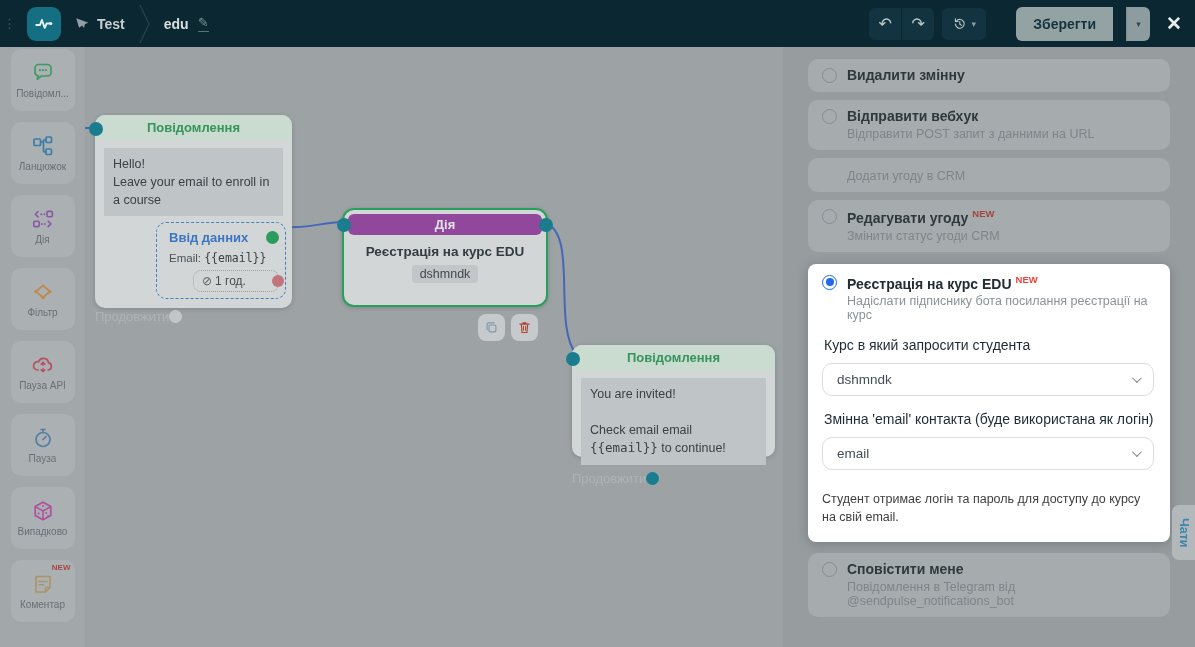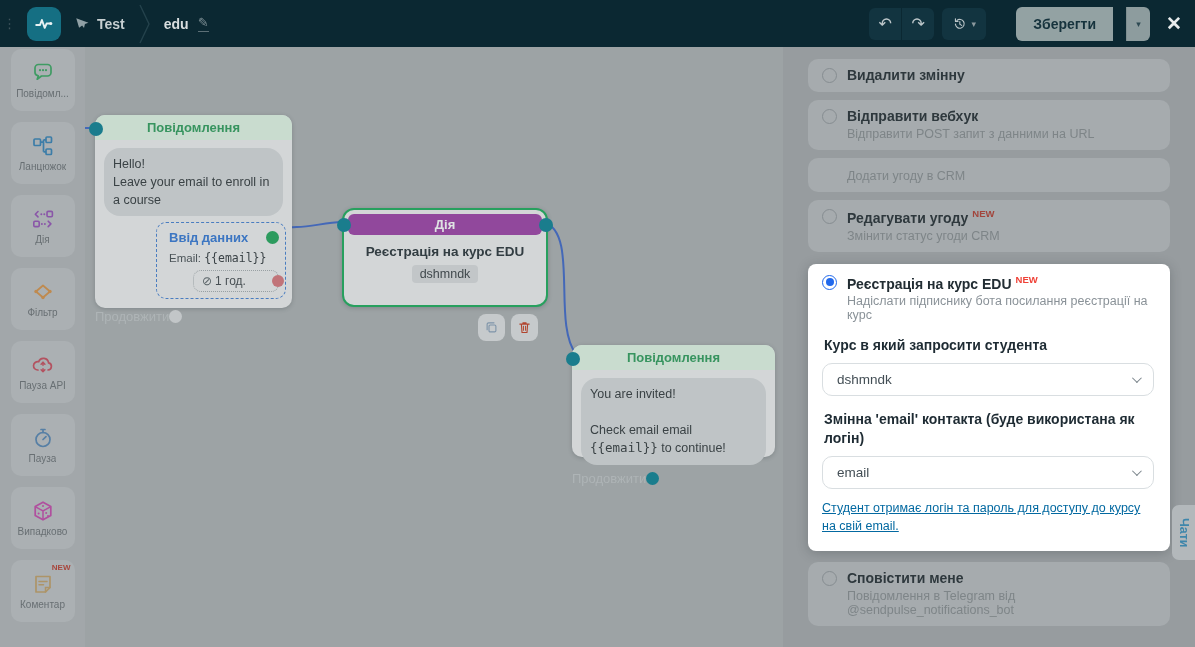--- a/index.html
+++ b/index.html
@@ -48,21 +48,21 @@
   .wires { position:absolute; top:0; left:0; width:698px; height:600px; }
   .node { position:absolute; background:#d3d6d7; border-radius:10px; box-shadow:0 1px 4px rgba(40,50,55,.25); }
   .node-header { height:25px; border-radius:10px 10px 0 0; display:flex; align-items:center;
                  justify-content:center; font-size:13px; font-weight:bold; }
   .msg-header { background:#c9dccf; color:#37945f; }
   .port { position:absolute; border-radius:50%; }
   .port-teal { width:14px; height:14px; background:#1a7d8d; }
   .port-green { width:13px; height:13px; background:#2c9b5e; }
   .port-red { width:12px; height:12px; background:#c17479; }
   .port-gray { width:13px; height:13px; background:#c2c6c8; }
-  .bubble { margin:8px 9px 0 9px; background:#bfc4c6; border-radius:16px; padding:7px 9px;
+  .bubble { margin:8px 9px 0 9px; background:#bfc4c6; border-radius:0; padding:7px 9px;
             font-size:12.5px; color:#3a4245; line-height:1.45; white-space:pre-line; }
   .vvid { position:relative; margin:6px 6px 0 auto; width:130px; border:1.5px dashed #4a7dc0;
           border-radius:10px; padding:7px 10px 6px 12px; }
   .vvid-title { color:#3c76c2; font-weight:bold; font-size:13px; }
   .vvid-email { margin-top:6px; font-size:11.5px; color:#4a5357; }
   .vvid-email .var { font-family:"DejaVu Sans Mono", monospace; color:#3a4246; }
   .timeout { position:relative; margin:5px -4px 0 auto; width:86px; border:1px dotted #98a0a3;
              border-radius:8px; padding:3px 14px 3px 8px; font-size:12px; color:#474f53;
              display:flex; align-items:center; gap:3px; }
   .slash-icon { color:#5a6468; font-size:12px; }
@@ -89,26 +89,26 @@
   .radio-on { border-color:#2169ec; display:flex; align-items:center; justify-content:center; }
   .radio-on::after { content:""; width:8px; height:8px; border-radius:50%; background:#2169ec; }
   .opt-title { font-size:14px; font-weight:bold; color:#2e383d; }
   .opt-desc { font-size:12.5px; color:#7e8588; margin:3px 0 0 25px; }
   .sup-new { font-size:9.5px; font-weight:bold; color:#a2453c; vertical-align:super; margin-left:4px; }
   .sel-card { background:#ffffff; border-radius:8px; padding:10px 16px 16px 14px; margin:12px 0 11px 0;
               box-shadow:0 2px 12px rgba(30,40,45,.25); }
   .sel-card .opt-title { color:#222d33; }
   .sel-card .opt-desc { color:#8a9298; }
   .sel-card .sup-new { color:#ef4136; }
-  .form-label { font-size:14px; font-weight:bold; color:#1e2b33; margin:14px 0 8px 2px; line-height:1.35; }
+  .form-label { font-size:14px; font-weight:normal; color:#1e2b33; margin:14px 0 8px 2px; line-height:1.35; }
   .select { height:33px; border:1px solid #d9dee1; border-radius:10px; display:flex; align-items:center;
             padding:0 14px; font-size:13.5px; color:#434e55; cursor:pointer; }
   .sel-caret { margin-left:auto; width:7px; height:7px; border-right:1.6px solid #7b858c;
                border-bottom:1.6px solid #7b858c; transform:rotate(45deg) translateY(-2px); }
-  .form-help { font-size:12.5px; color:#0369a1; margin-top:10px; line-height:1.45;text-decoration:underline; }
+  .form-help { font-size:12.5px; color:#404040; margin-top:20px; line-height:1.45; }
 
   .chats-tab { position:absolute; right:0; top:505px; width:23px; height:55px; background:#b3b8bb;
                border-radius:7px 0 0 7px; display:flex; align-items:center; justify-content:center; cursor:pointer; }
   .chats-tab span { writing-mode:vertical-rl; font-size:12.5px; font-weight:bold; color:#3f86ab; }
   svg { display:block; }
 </style>
 </head>
 <body>
 
 <div class="app">

